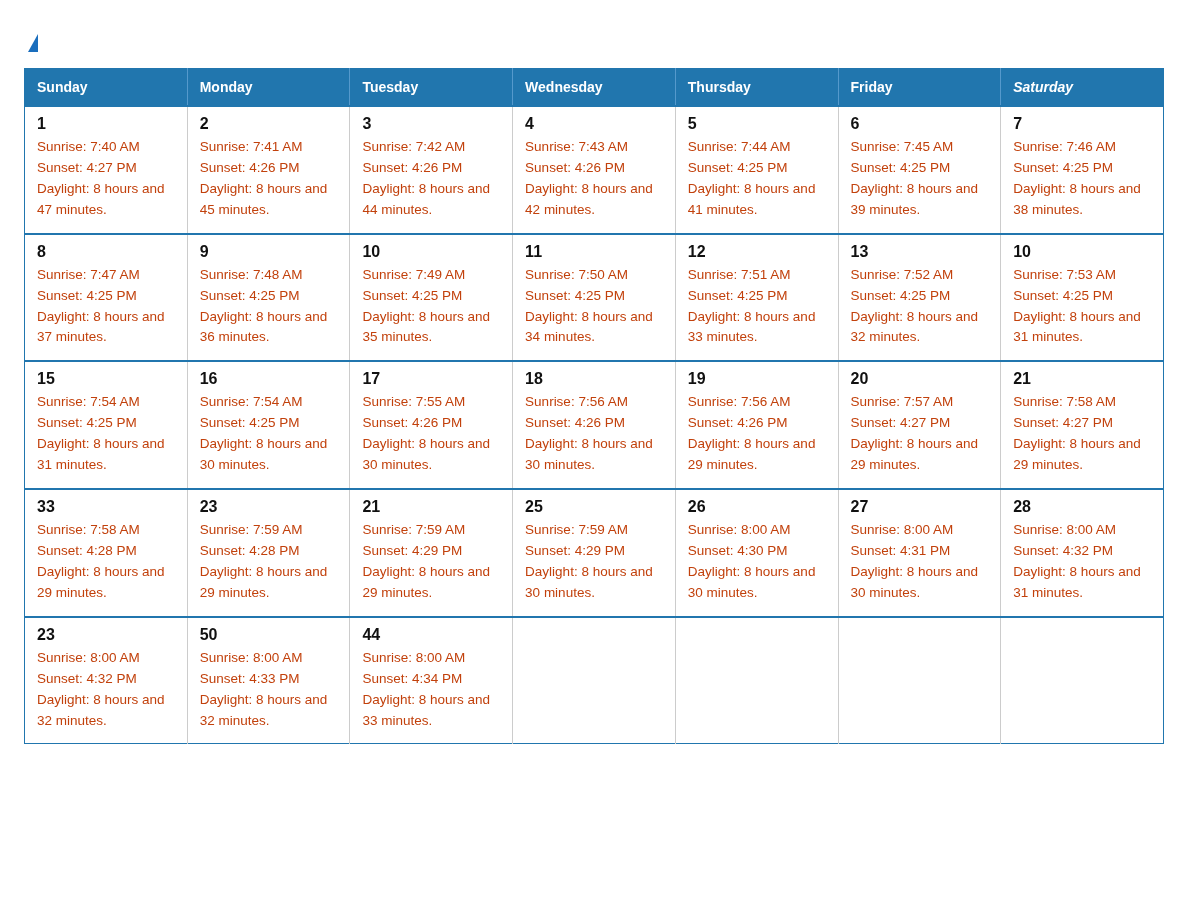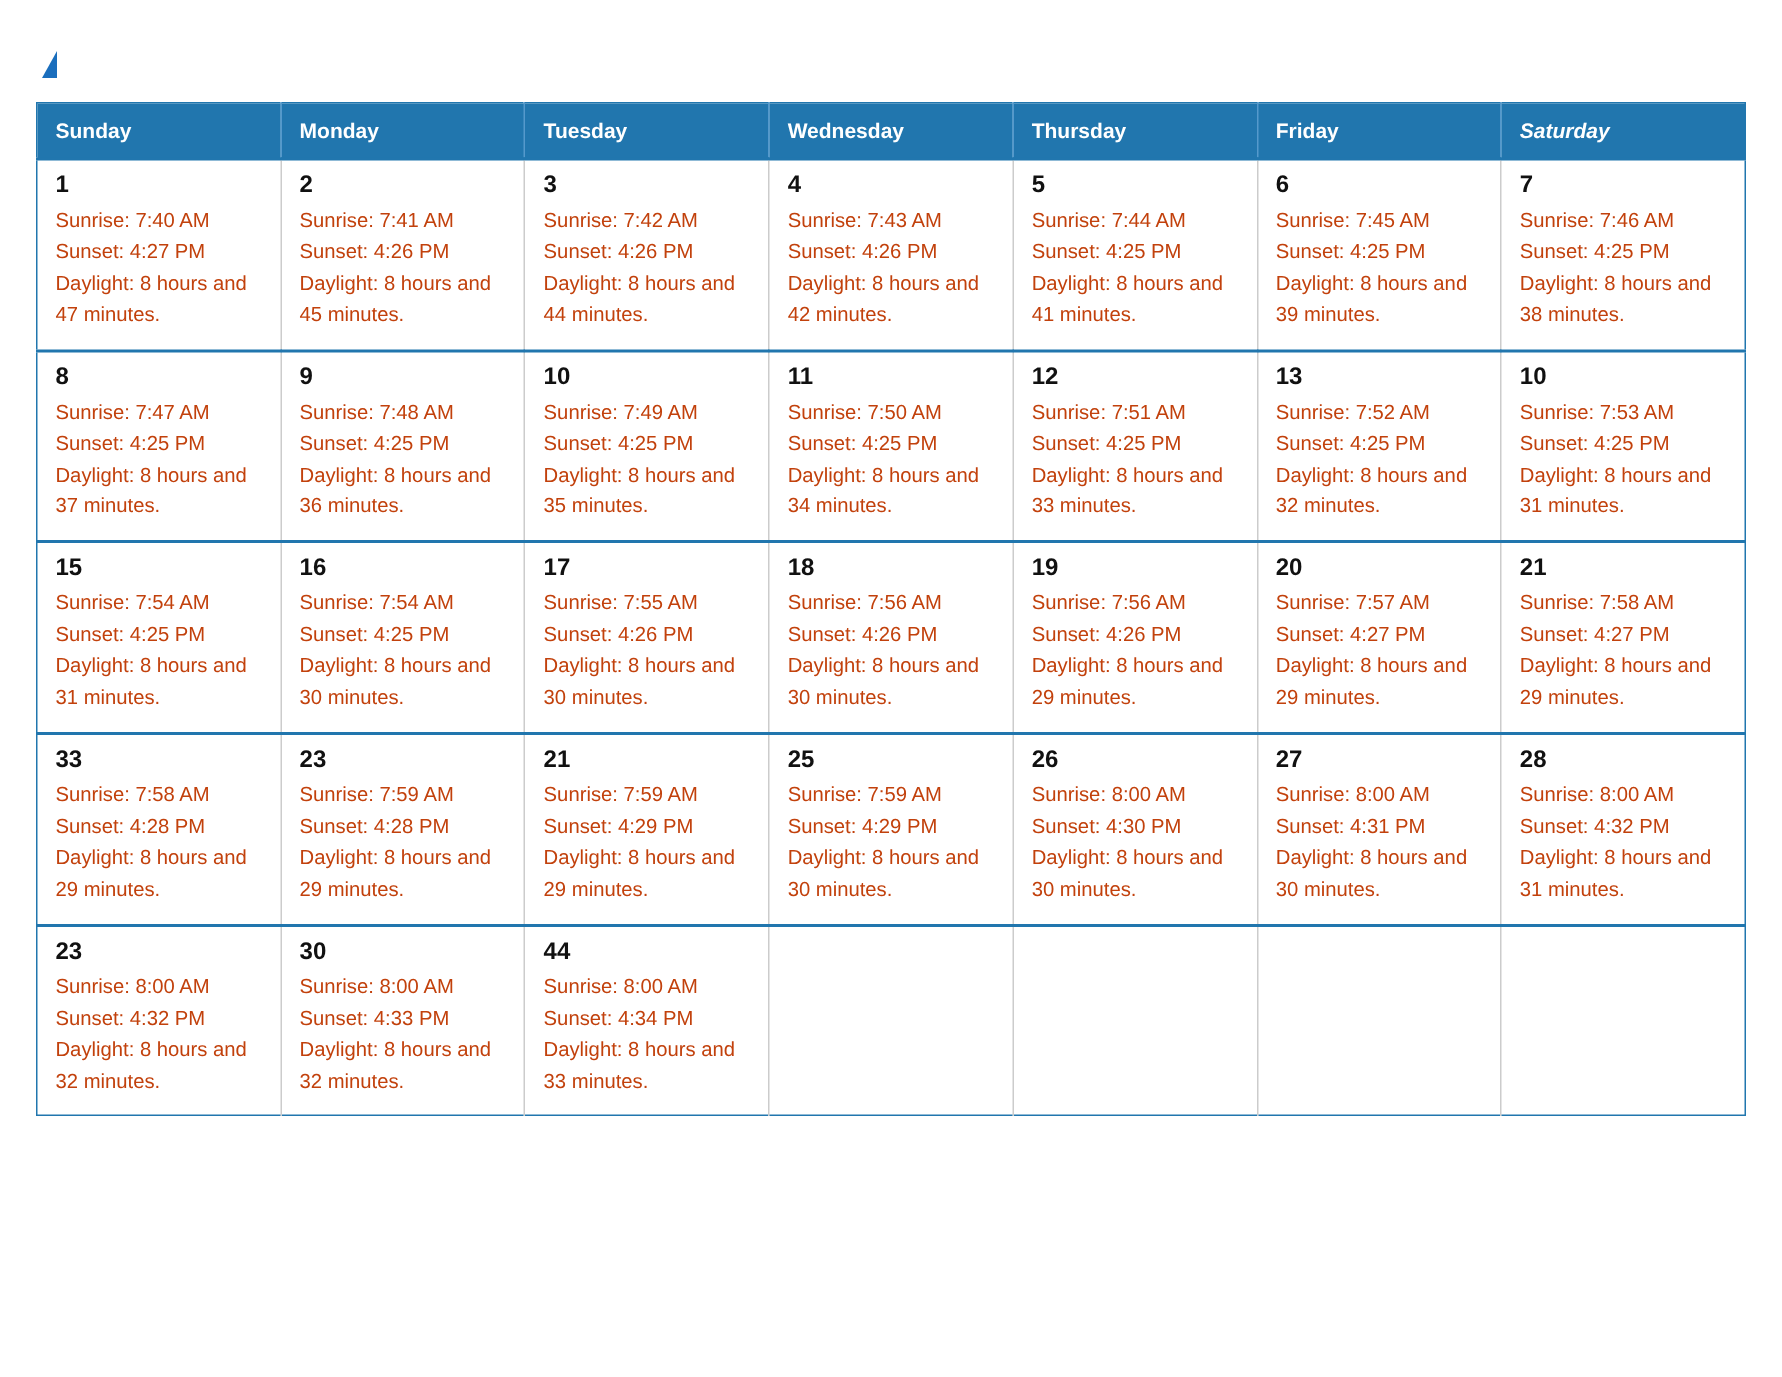--- a/index.html
+++ b/index.html
@@ -254,21 +254,21 @@
           <div class="day-number">28</div>
           <div class="day-info">Sunrise: 8:00 AM<br>Sunset: 4:32 PM<br>Daylight: 8 hours and 31 minutes.</div>
         </td>
       </tr>
       <tr>
         <td>
           <div class="day-number">23</div>
           <div class="day-info">Sunrise: 8:00 AM<br>Sunset: 4:32 PM<br>Daylight: 8 hours and 32 minutes.</div>
         </td>
         <td>
-          <div class="day-number">30</div>
+          <div class="day-number">50</div>
           <div class="day-info">Sunrise: 8:00 AM<br>Sunset: 4:33 PM<br>Daylight: 8 hours and 32 minutes.</div>
         </td>
         <td>
           <div class="day-number">44</div>
           <div class="day-info">Sunrise: 8:00 AM<br>Sunset: 4:34 PM<br>Daylight: 8 hours and 33 minutes.</div>
         </td>
         <td class="empty-cell"></td>
         <td class="empty-cell"></td>
         <td class="empty-cell"></td>
         <td class="empty-cell"></td>

